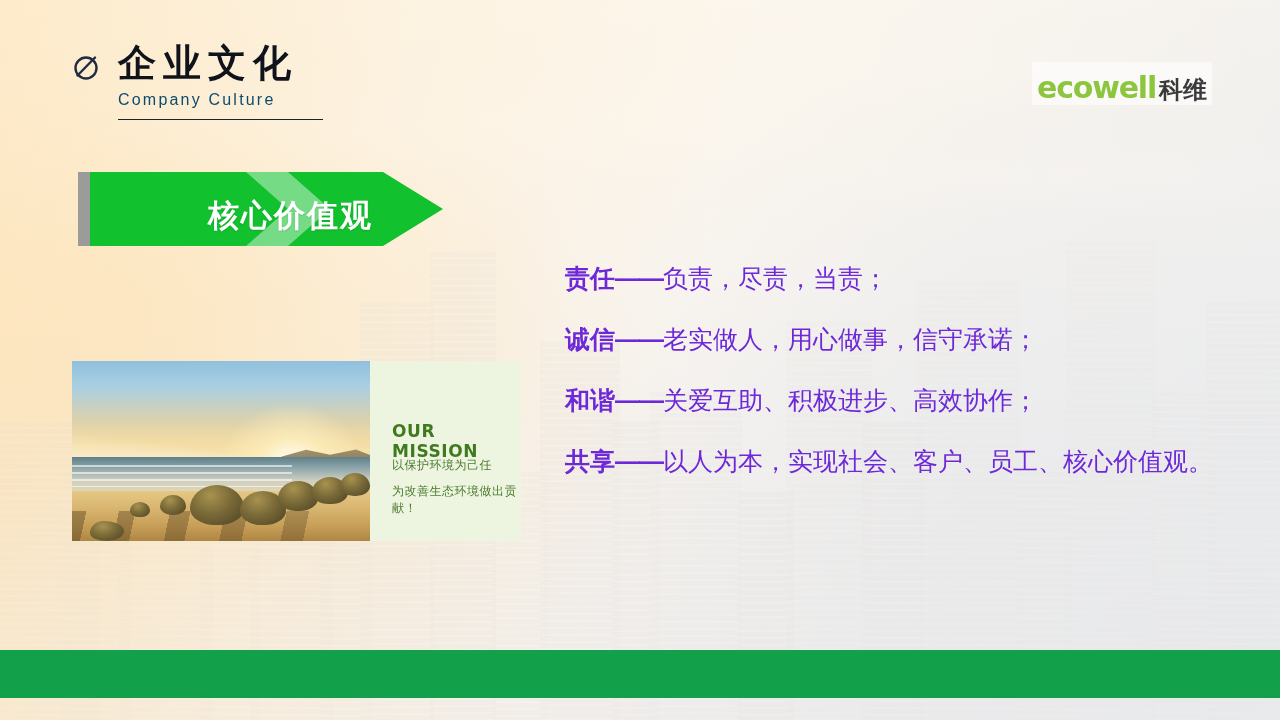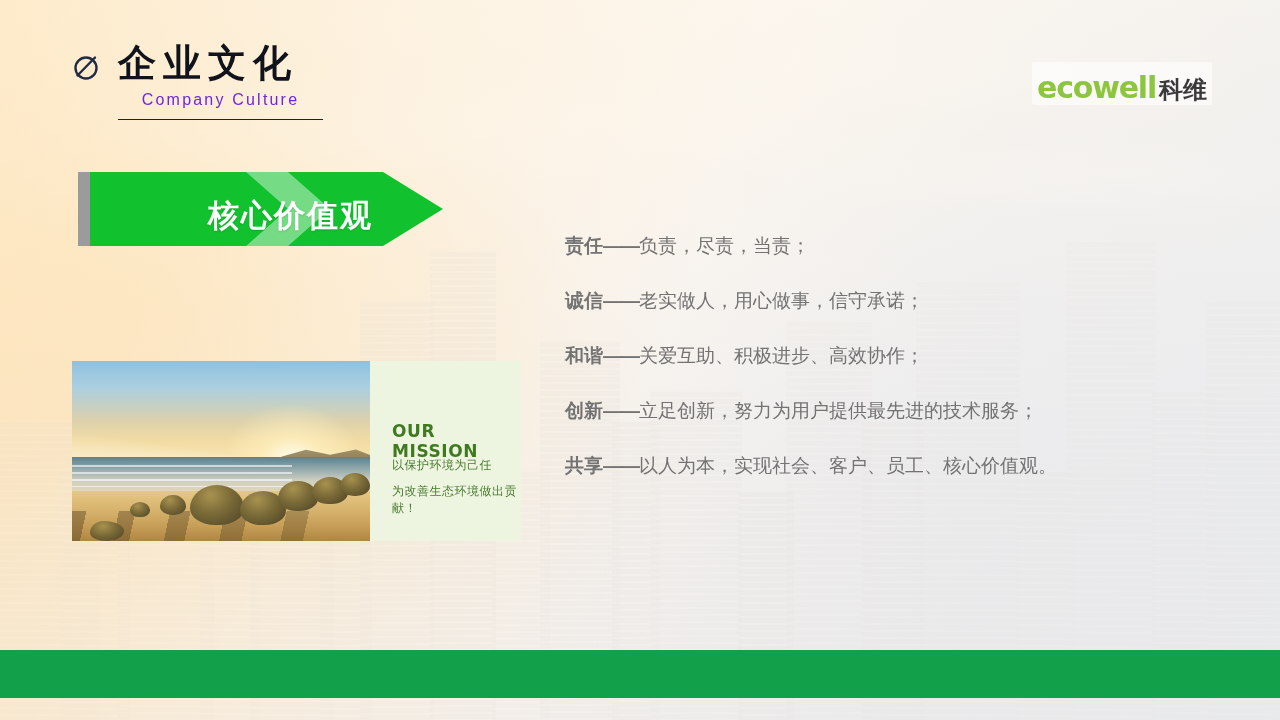--- a/index.html
+++ b/index.html
@@ -62,23 +62,22 @@
   .header{position:absolute;left:72px;top:44px;}
   .hdr-row{display:flex;align-items:flex-end;gap:16px;}
   .slash-circle{width:30px;height:30px;position:relative;flex:0 0 auto;margin-top:4px;}
   .slash-circle svg{display:block;}
   .hdr-cn{
     font-size:38px;font-weight:bold;color:#10131c;letter-spacing:7px;
     line-height:1;font-family:"Liberation Sans","DejaVu Sans",sans-serif;
   }
   .hdr-en{
     margin-left:46px;margin-top:9px;
-    font-size:16px;color:#6d28d9;letter-spacing:2.2px;
+    font-size:16px;color:#0c4a6e;letter-spacing:2.2px;
     font-family:"Liberation Sans",sans-serif;
-    text-align:center;
   }
   .hdr-rule{
     margin-left:46px;margin-top:10px;width:205px;height:0;
     border-top:1.6px solid #1d232e;
   }
 
   
   .brand{
     position:absolute;right:68px;top:62px;
     display:flex;align-items:flex-end;gap:3px;
@@ -160,23 +159,24 @@
     position:absolute;left:22px;top:60px;
     font-size:17px;font-weight:bold;color:#3f7a1e;letter-spacing:.6px;
     font-family:"DejaVu Sans",sans-serif;
   }
   .mt-l1{position:absolute;left:22px;top:96px;font-size:12px;color:#4a7a2e;letter-spacing:.5px;}
   .mt-l2{position:absolute;left:22px;top:122px;font-size:12px;color:#4a7a2e;letter-spacing:.5px;}
 
   
   .values{position:absolute;left:565px;top:236px;width:700px;}
   .value-row{
-    font-size:19px;color:#737373;line-height:1;margin-bottom:36px;
+    font-size:25px;color:#6d28d9;line-height:1;margin-bottom:36px;
     white-space:nowrap;
     font-family:"Liberation Sans","DejaVu Sans",sans-serif;
+    margin-top:30px;
   }
   .value-key{font-weight:bold;}
   .value-dash{font-weight:bold;letter-spacing:-1px;}
   .value-desc{font-weight:normal;}
 
   
   .footbar{position:absolute;left:0;right:0;top:650px;height:48px;background:#12a04a;}
 </style>
 </head>
 <body>
@@ -260,18 +260,17 @@
       <div class="mt-title">OUR MISSION</div>
       <div class="mt-l1">以保护环境为己任</div>
       <div class="mt-l2">为改善生态环境做出贡献！</div>
     </div>
   </div>
 
   <div class="values" id="values-list">
       <div class="value-row"><span class="value-key">责任</span><span class="value-dash">——</span><span class="value-desc">负责，尽责，当责；</span></div>
       <div class="value-row"><span class="value-key">诚信</span><span class="value-dash">——</span><span class="value-desc">老实做人，用心做事，信守承诺；</span></div>
       <div class="value-row"><span class="value-key">和谐</span><span class="value-dash">——</span><span class="value-desc">关爱互助、积极进步、高效协作；</span></div>
-      <div class="value-row"><span class="value-key">创新</span><span class="value-dash">——</span><span class="value-desc">立足创新，努力为用户提供最先进的技术服务；</span></div>
       <div class="value-row"><span class="value-key">共享</span><span class="value-dash">——</span><span class="value-desc">以人为本，实现社会、客户、员工、核心价值观。</span></div>
     </div>
 
   <div class="footbar"></div>
 </div>
 
 </body></html>

